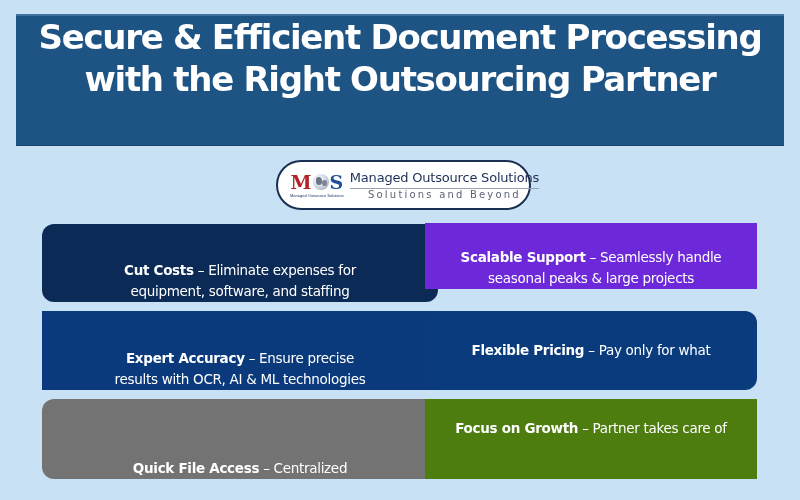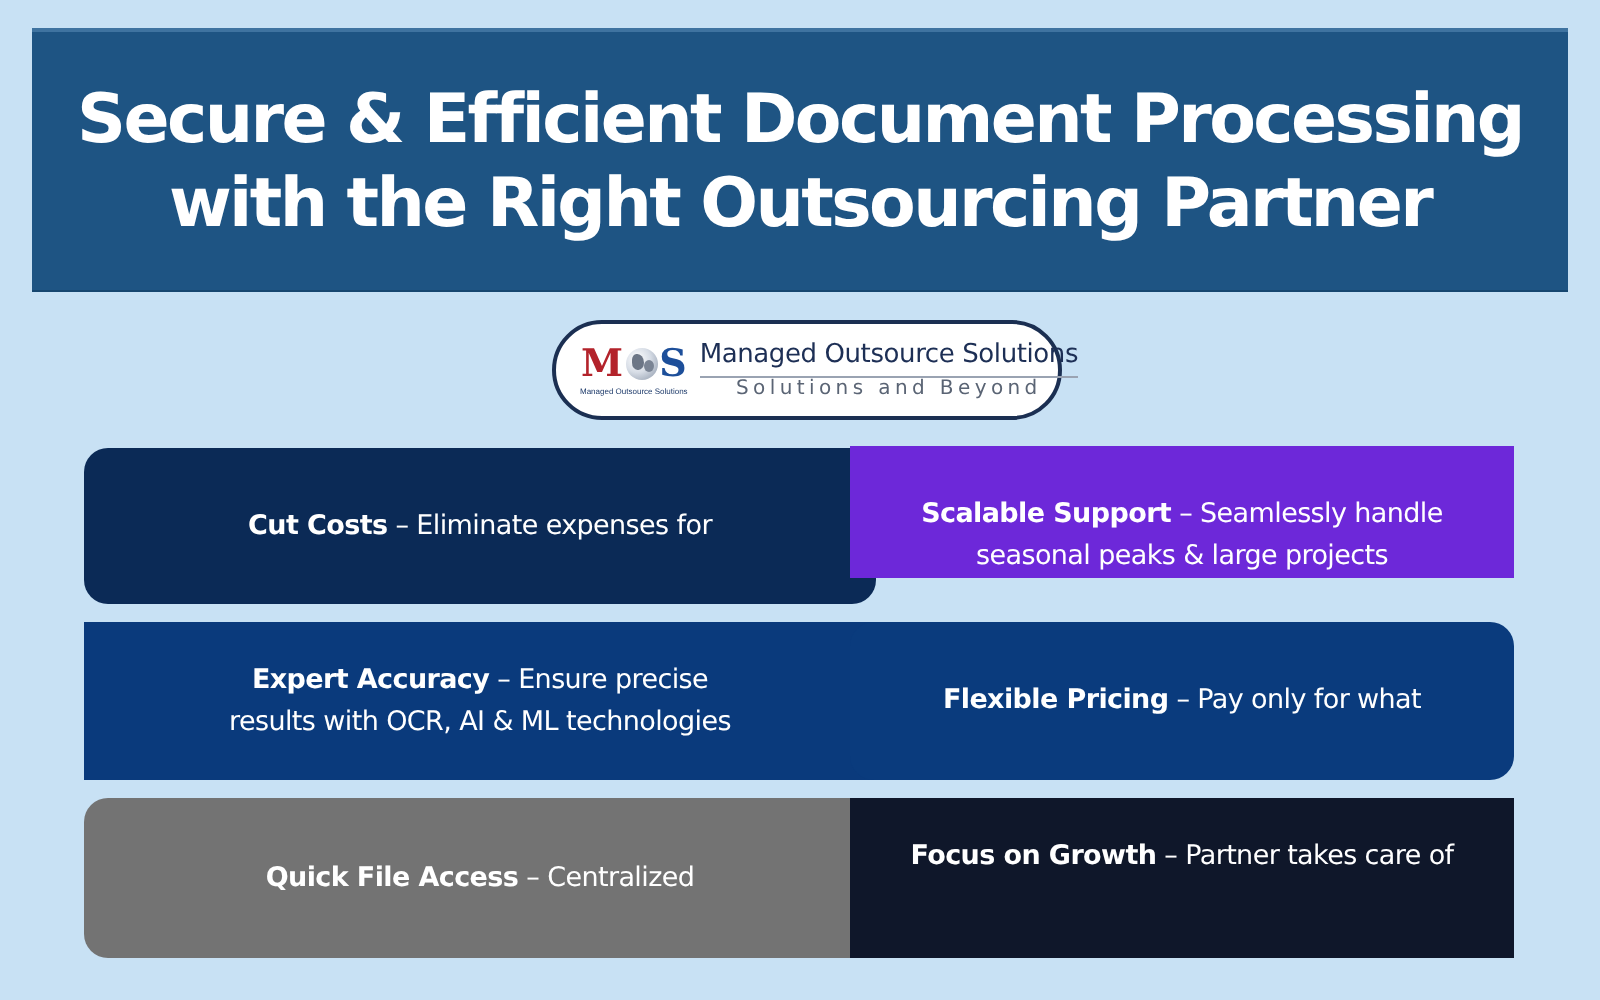--- a/index.html
+++ b/index.html
@@ -10,21 +10,21 @@
       position: relative;
     }
     .header {
       position: absolute;
       left: 16px; top: 14px;
       width: 768px; height: 131px;
       background: #1e5483;
       border-top: 2px solid #3f73a0;
       box-shadow: 0 1px 0 #16466f;
       display: flex; flex-direction: column;
-      align-items: center; justify-content: center;
+      align-items: center; 
       color: #ffffff;
       text-align: center;
     }
     .header .line {
       font-family: "DejaVu Sans", sans-serif;
       font-weight: bold;
       font-size: 34px;
       line-height: 42px;
       letter-spacing: -1.3px;
       white-space: nowrap;
@@ -103,21 +103,21 @@
       color: #ffffff;
       font-family: "DejaVu Sans", sans-serif;
       font-size: 13.5px;
       line-height: 21px;
       padding: 0 18px;
       letter-spacing: -0.3px;
     }
     .card .txt { display: block; }
     .card b { font-weight: bold; }
     .rounded { border-radius: 12px; }
-    .left { left: 42px; width: 396px; }
+    .left { left: 42px; width: 396px; align-items: flex-end; }
     .right { left: 425px; width: 332px; }
     .r1 { top: 224px; height: 78px; }
     .r2 { top: 311px; height: 79px; }
     .r3 { top: 399px; height: 80px; }
   </style>
 </head>
 <body>
 
 <div class="header">
   <div class="line">Secure &amp; Efficient Document Processing</div>
@@ -135,20 +135,21 @@
   </div>
   <div class="logo-text">
     <div class="logo-name">Managed Outsource Solutions</div>
     <div class="logo-tag">Solutions and Beyond</div>
   </div>
 </div>
 
 <div class="card left r1 rounded" style="background:#0b2a56;">
   <span class="txt">
     <b>Cut Costs</b><span> – </span><span>Eliminate expenses for</span><br>
+    <span>equipment, software, and staffing</span>
   </span>
 </div>
 
 <div class="card left r2" style="background:#0a3a7c;">
   <span class="txt">
     <b>Expert Accuracy</b><span> – </span><span>Ensure precise</span><br>
     <span>results with OCR, AI &amp; ML technologies</span>
   </span>
 </div>
 
@@ -164,18 +165,18 @@
     <span>seasonal peaks &amp; large projects</span>
   </span>
 </div>
 
 <div class="card right r2 rounded" style="background:#0a3b7d;justify-content:center;">
   <span class="txt">
     <b>Flexible Pricing</b><span> – </span><span>Pay only for what</span><br>
   </span>
 </div>
 
-<div class="card right r3" style="background:#0f172a;">
+<div class="card right r3" style="background:#4d7c0f;">
   <span class="txt">
     <b>Focus on Growth</b><span> – </span><span>Partner takes care of</span><br>
     <br>
   </span>
 </div>
 
 </body></html>

